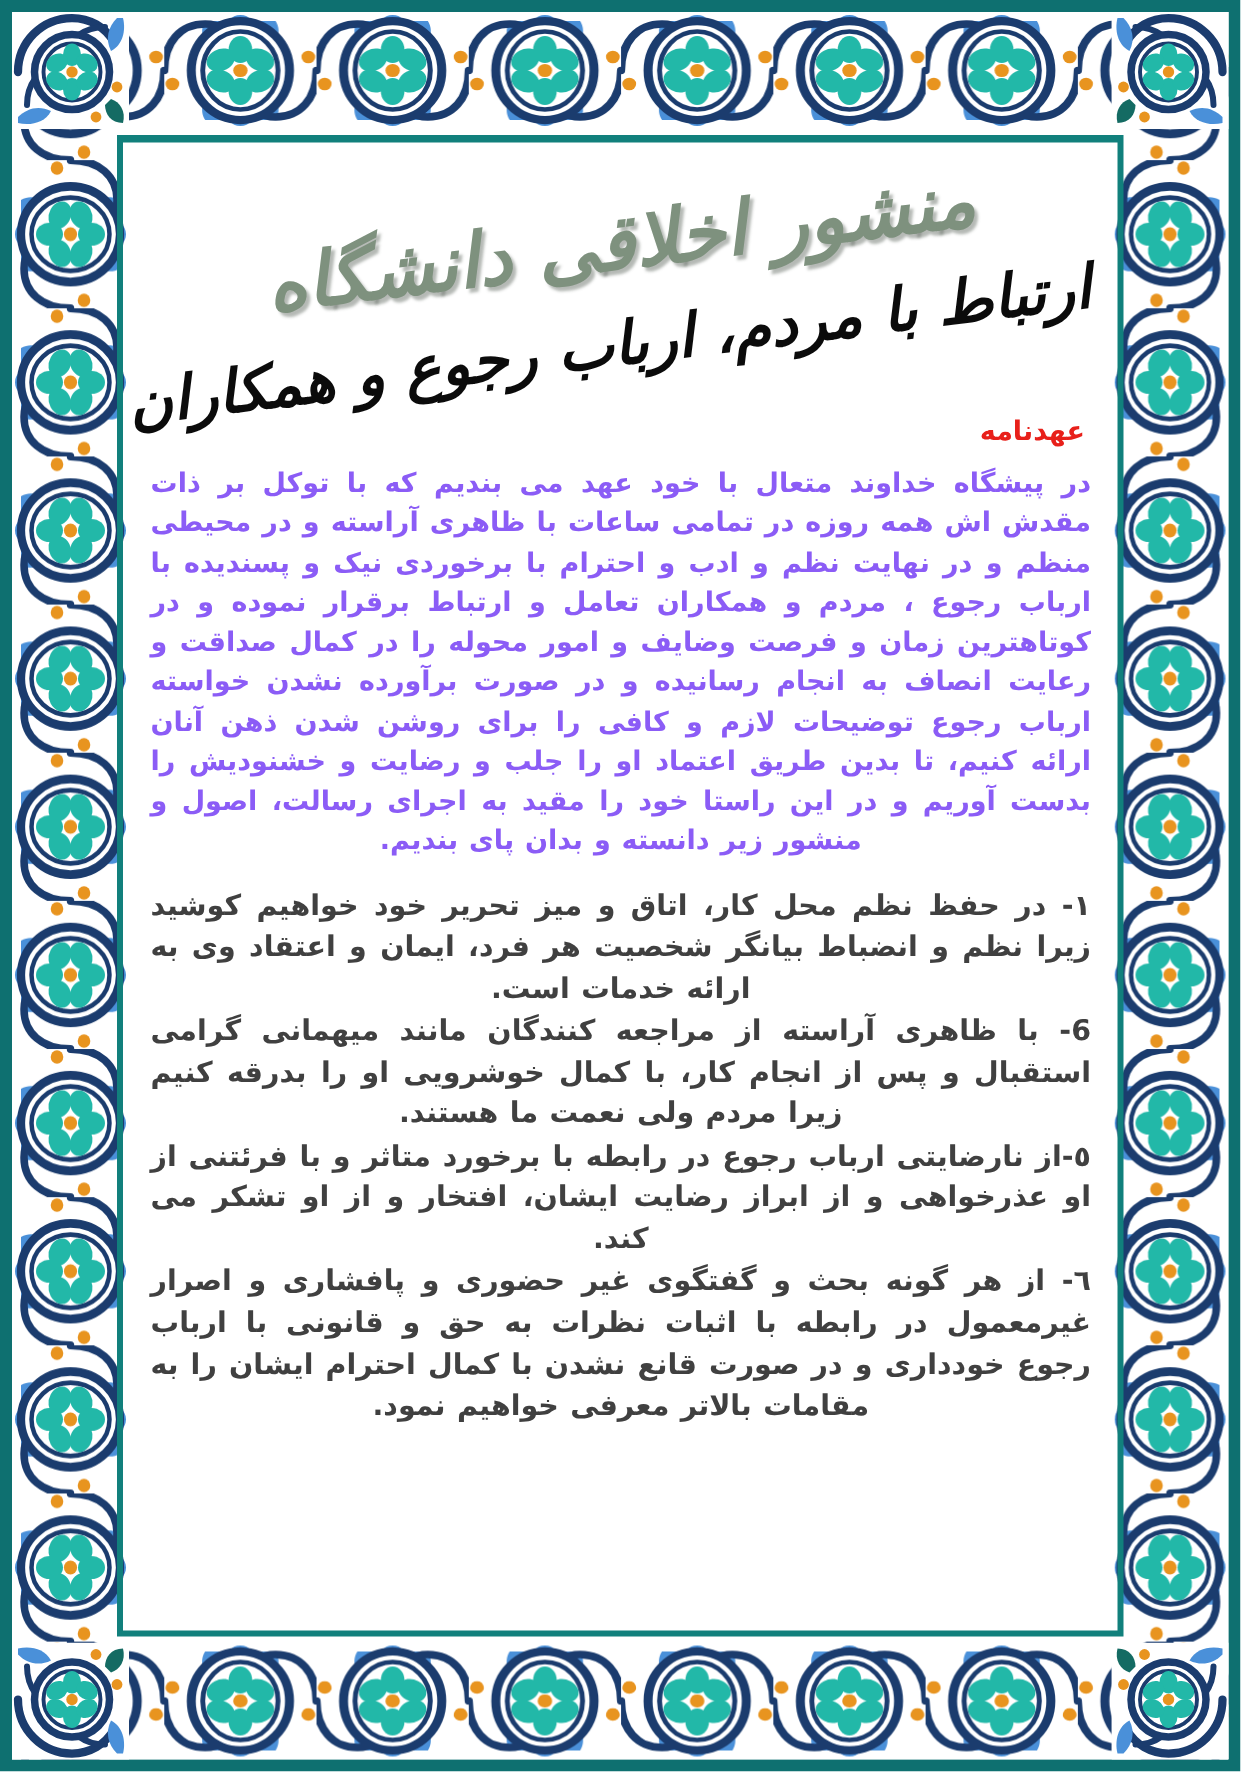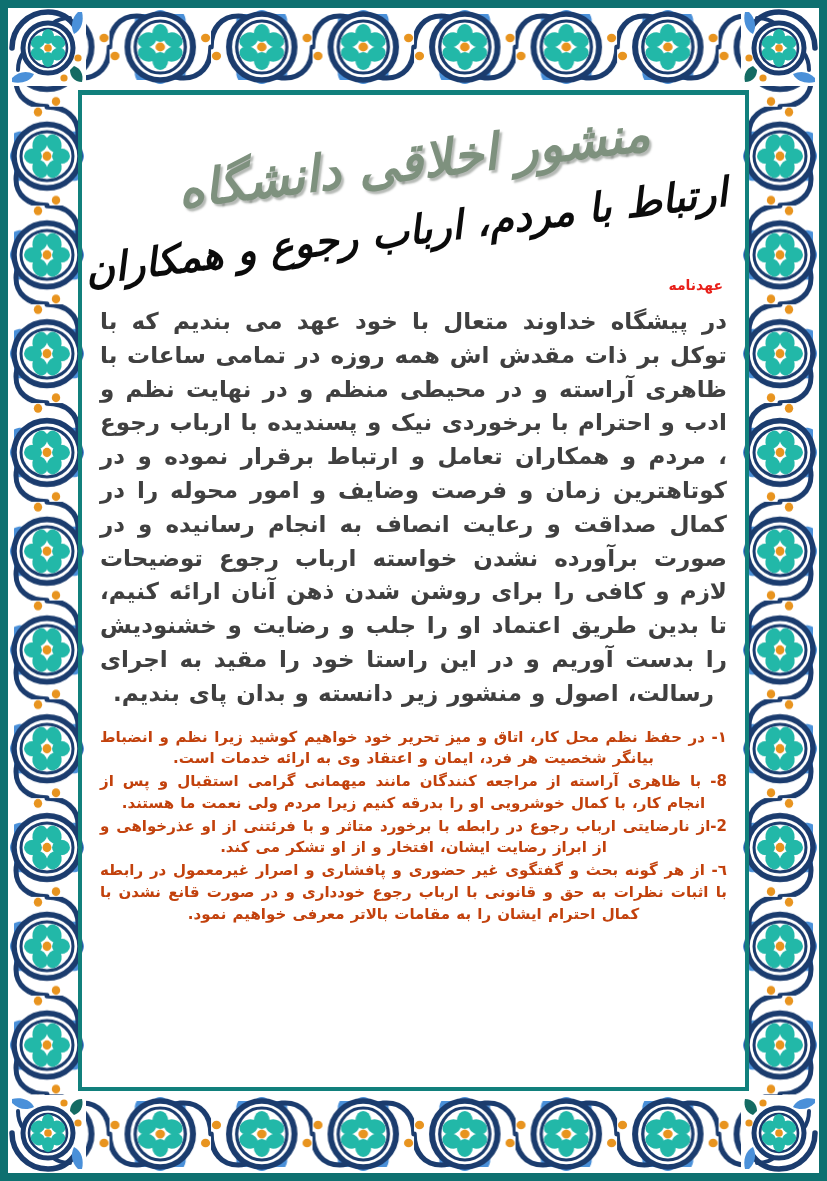--- a/index.html
+++ b/index.html
@@ -92,39 +92,39 @@
     transform:rotate(-7deg);
     transform-origin:50% 50%;
     white-space:nowrap;
     margin:14px 0 6px 0;
   }
 
   
   .section{margin-top:16px;}
   .section-heading{
     color:#e8201a;
-    font-size:14px;
+    font-size:18px;
     font-weight:700;
     text-align:right;
     margin:0 6px 3px 0;
     letter-spacing:0;
   }
   .para{
-    color:#404040;
-    font-size:23px;
+    color:#8b5cf6;
+    font-size:18px;
     font-weight:700;
     line-height:1.47;
     text-align:justify;
     text-align-last:center;
     margin:12px 2px;
     word-spacing:1px;
   }
   .item{
-    color:#c2410c;
-    font-size:15px;
+    color:#404040;
+    font-size:19px;
     font-weight:700;
     line-height:1.45;
     text-align:justify;
     text-align-last:center;
     margin:0 2px 1px 2px;
     word-spacing:1px;
   }
   .items{margin-top:1px;}
 </style>
 </head>
@@ -263,21 +263,21 @@
     </div>
 
     <div class="section">
       <div class="section-heading">عهدنامه</div>
       <p class="para">در پیشگاه خداوند متعال با خود عهد می بندیم که با توکل بر ذات مقدش اش همه روزه در تمامی ساعات با ظاهری آراسته و در محیطی منظم و در نهایت نظم و ادب و احترام با برخوردی نیک و پسندیده با ارباب رجوع ، مردم و همکاران تعامل و ارتباط برقرار نموده و در کوتاهترین زمان و فرصت وضایف و امور محوله را در کمال صداقت و رعایت انصاف به انجام رسانیده و در صورت برآورده نشدن خواسته ارباب رجوع توضیحات لازم و کافی را برای روشن شدن ذهن آنان ارائه کنیم، تا بدین طریق اعتماد او را جلب و رضایت و خشنودیش را بدست آوریم و در این راستا خود را مقید به اجرای رسالت، اصول و منشور زیر دانسته و بدان پای بندیم.</p>
     </div>
 
     <div class="section">
       <div class="items">
         <p class="item">۱- در حفظ نظم محل کار، اتاق و میز تحریر خود خواهیم کوشید زیرا نظم و انضباط بیانگر شخصیت هر فرد، ایمان و اعتقاد وی به ارائه خدمات است.</p>
-        <p class="item">8- با ظاهری آراسته از مراجعه کنندگان مانند میهمانی گرامی استقبال و پس از انجام کار، با کمال خوشرویی او را بدرقه کنیم زیرا مردم ولی نعمت ما هستند.</p>
-        <p class="item">2-از نارضایتی ارباب رجوع در رابطه با برخورد متاثر و با فرئتنی از او عذرخواهی و از ابراز رضایت ایشان، افتخار و از او تشکر می کند.</p>
+        <p class="item">6- با ظاهری آراسته از مراجعه کنندگان مانند میهمانی گرامی استقبال و پس از انجام کار، با کمال خوشرویی او را بدرقه کنیم زیرا مردم ولی نعمت ما هستند.</p>
+        <p class="item">٥-از نارضایتی ارباب رجوع در رابطه با برخورد متاثر و با فرئتنی از او عذرخواهی و از ابراز رضایت ایشان، افتخار و از او تشکر می کند.</p>
         <p class="item">٦- از هر گونه بحث و گفتگوی غیر حضوری و پافشاری و اصرار غیرمعمول در رابطه با اثبات نظرات به حق و قانونی با ارباب رجوع خودداری و در صورت قانع نشدن با کمال احترام ایشان را به مقامات بالاتر معرفی خواهیم نمود.</p>
 
       </div>
     </div>
 
   </div>
 </div>
 
 </body></html>

